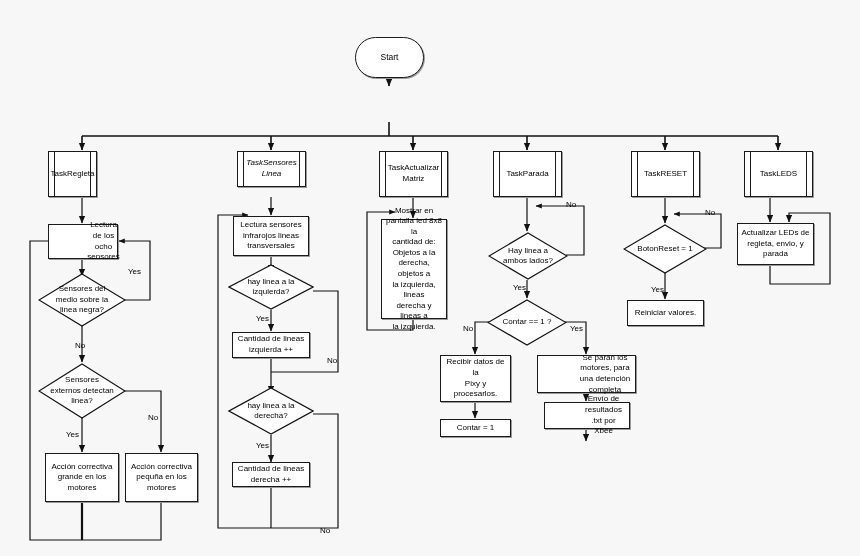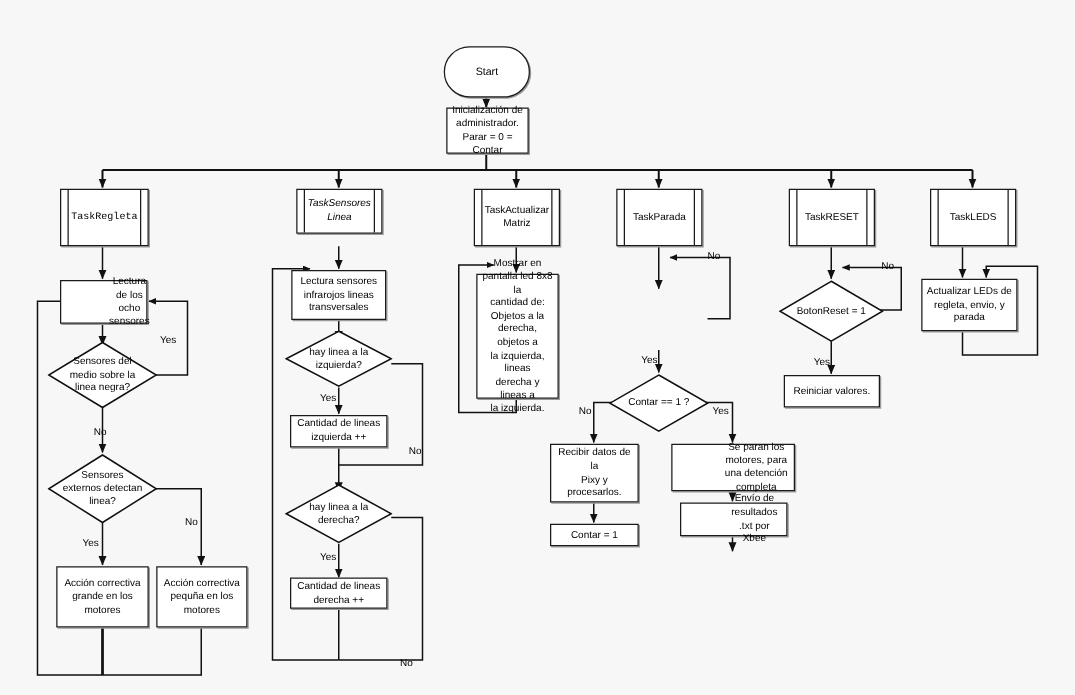--- a/index.html
+++ b/index.html
@@ -166,25 +166,22 @@
 
     <g stroke="#111" fill="none" stroke-width="1.2">
       <path d="M770,197 L770,222" marker-end="url(#ah)"></path>
 
       <path d="M770,265 L770,284 L830,284 L830,213 L789,213 L789,222" marker-end="url(#ah)"></path>
     </g>
   </svg>
 
   <div class="node terminator shadow" style="left:355px;top:37px;width:69px;height:41px;">Start</div>
 
-  <div class="node process shadow" style="left:357px;top:86px;width:66px;height:37px;">Inicialización de
-administrador.
-Parar = 0 = Contar</div>
-
-  <div class="node predefined shadow" style="left:48px;top:151px;width:71px;height:46px;position:absolute;font-family:Liberation Mono, monospace;">
+
+  <div class="node predefined shadow" style="left:48px;top:151px;width:49px;height:46px;position:absolute;">
     <span class="bar l"></span>
     <span class="bar r"></span>
     <span class="lbl">TaskRegleta</span>
   </div>
 
   <div class="node predefined shadow" style="left:237px;top:151px;width:69px;height:36px;font-style:italic;">
     <span class="bar l"></span>
     <span class="bar r"></span>
     <span class="lbl">TaskSensores
 Linea</span>
@@ -272,20 +269,27 @@
 
   <div class="node process shadow" style="left:381px;top:219px;width:66px;height:100px;">Mostrar en
 pantalla led 8x8 la
 cantidad de:
 Objetos a la
 derecha, objetos a
 la izquierda, lineas
 derecha y lineas a
 la izquierda.</div>
 
+  <div class="diamond" style="left:488px;top:232px;width:80px;height:48px;">
+    <svg class="dshape" viewBox="0 0 80 48" preserveAspectRatio="none">
+      <polygon points="40,1 79,24 40,47 1,24" fill="#fff" stroke="#111" stroke-width="1.2"></polygon>
+    </svg>
+    <span class="dtext">Hay linea a
+ambos lados?</span>
+  </div>
 
   <div class="diamond" style="left:487px;top:299px;width:80px;height:47px;">
     <svg class="dshape" viewBox="0 0 80 47" preserveAspectRatio="none">
       <polygon points="40,1 79,23.5 40,46 1,23.5" fill="#fff" stroke="#111" stroke-width="1.2"></polygon>
     </svg>
     <span class="dtext">Contar == 1 ?</span>
   </div>
 
   <div class="node process shadow" style="left:440px;top:355px;width:71px;height:47px;">Recibir datos de la
 Pixy y

